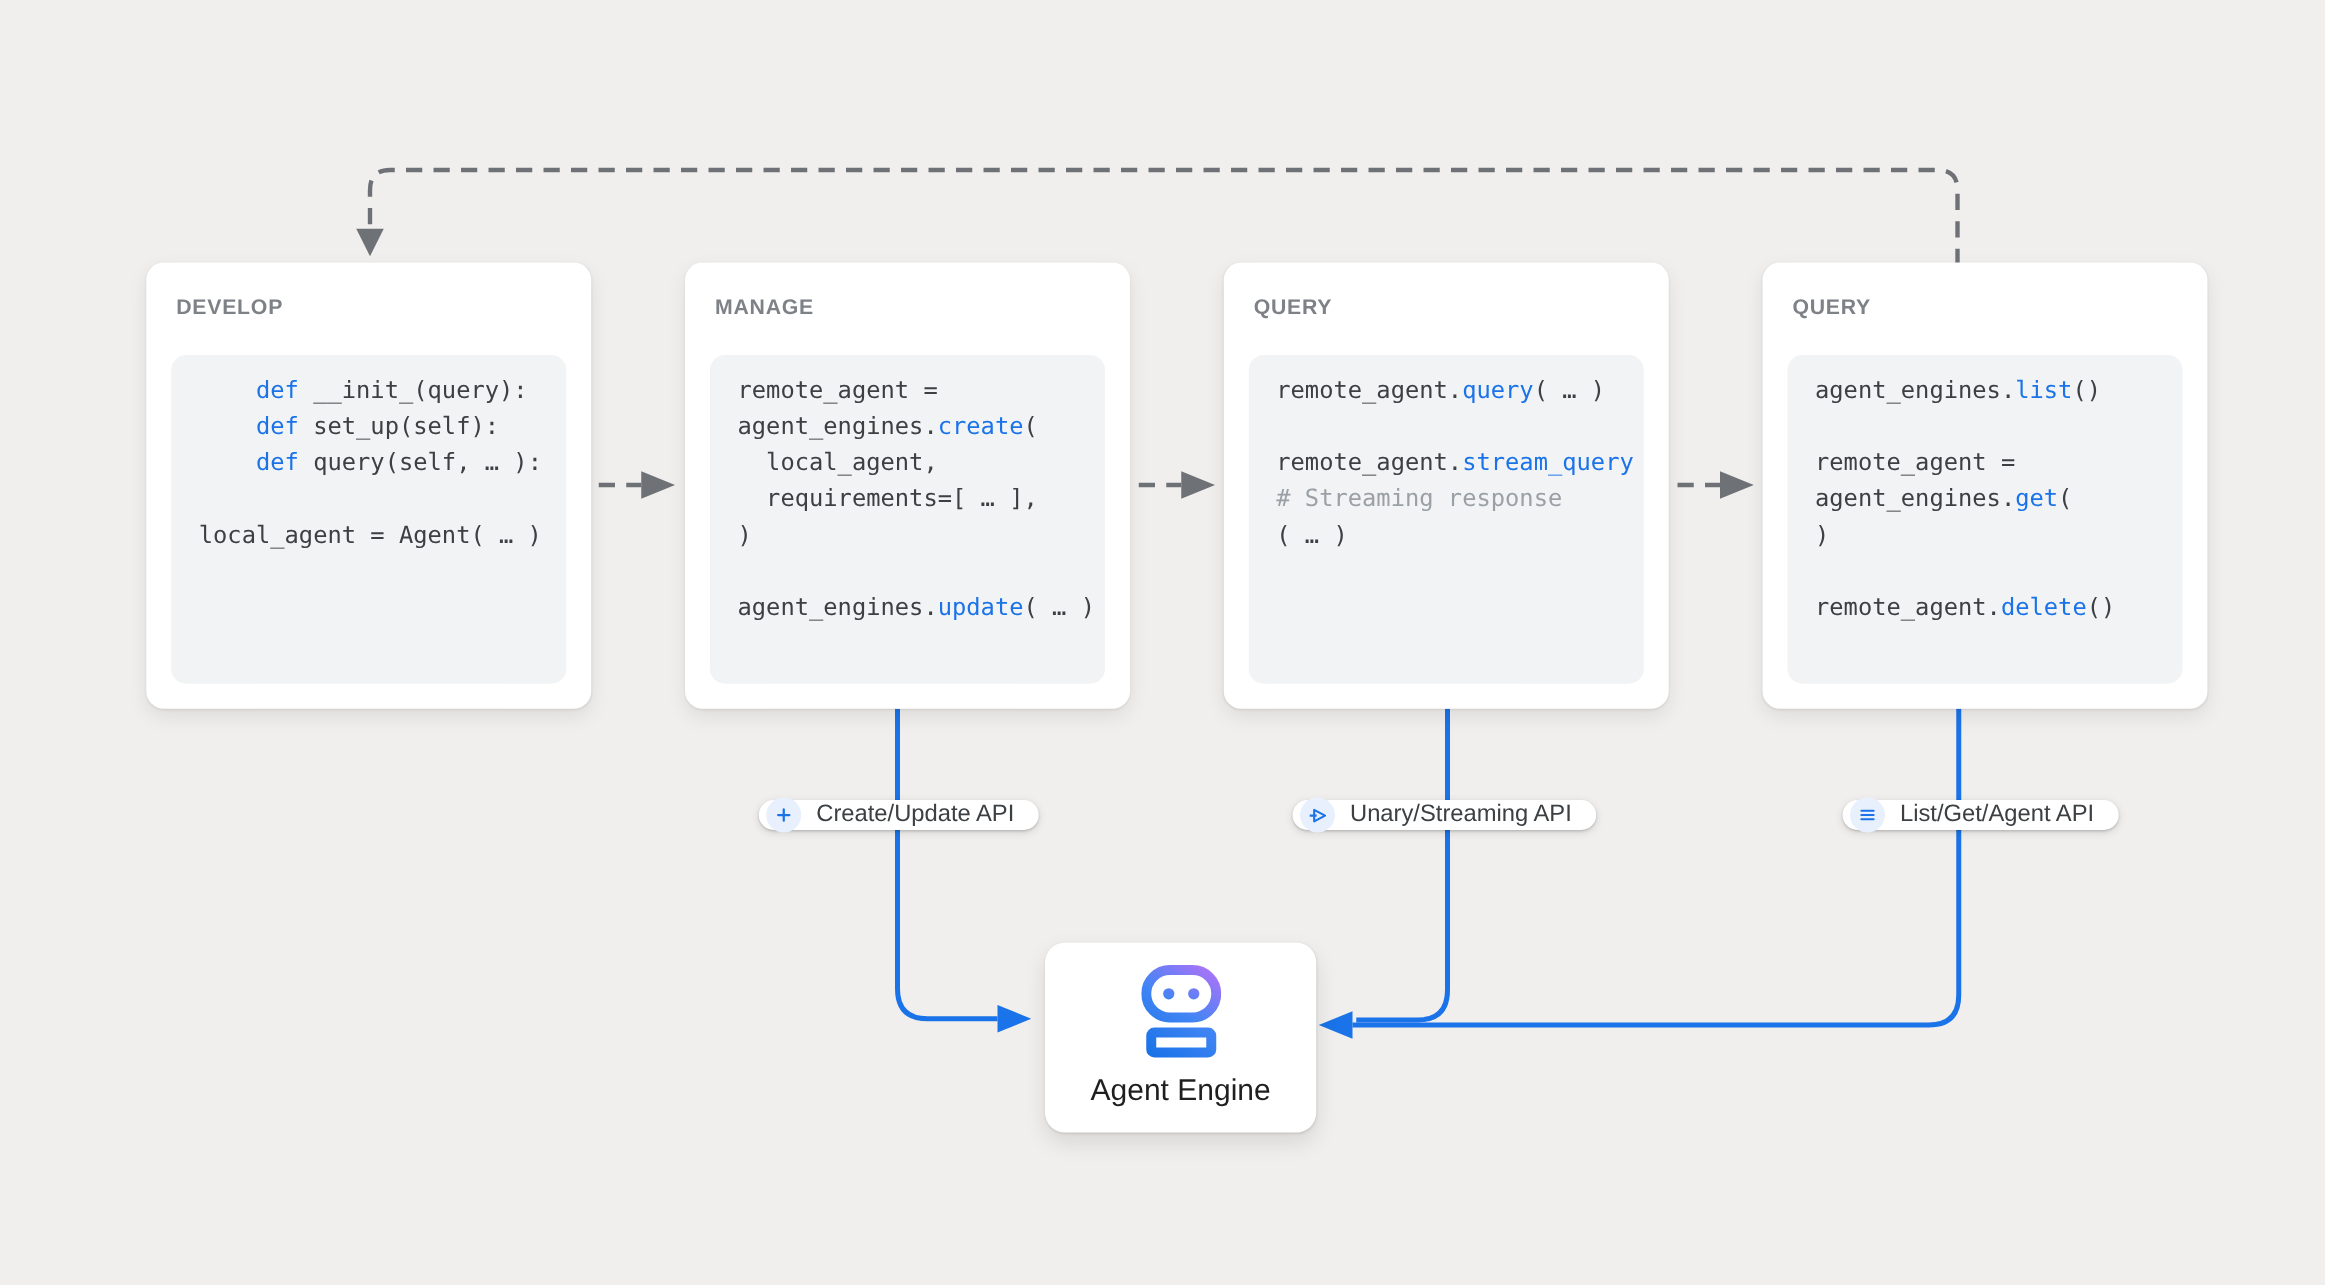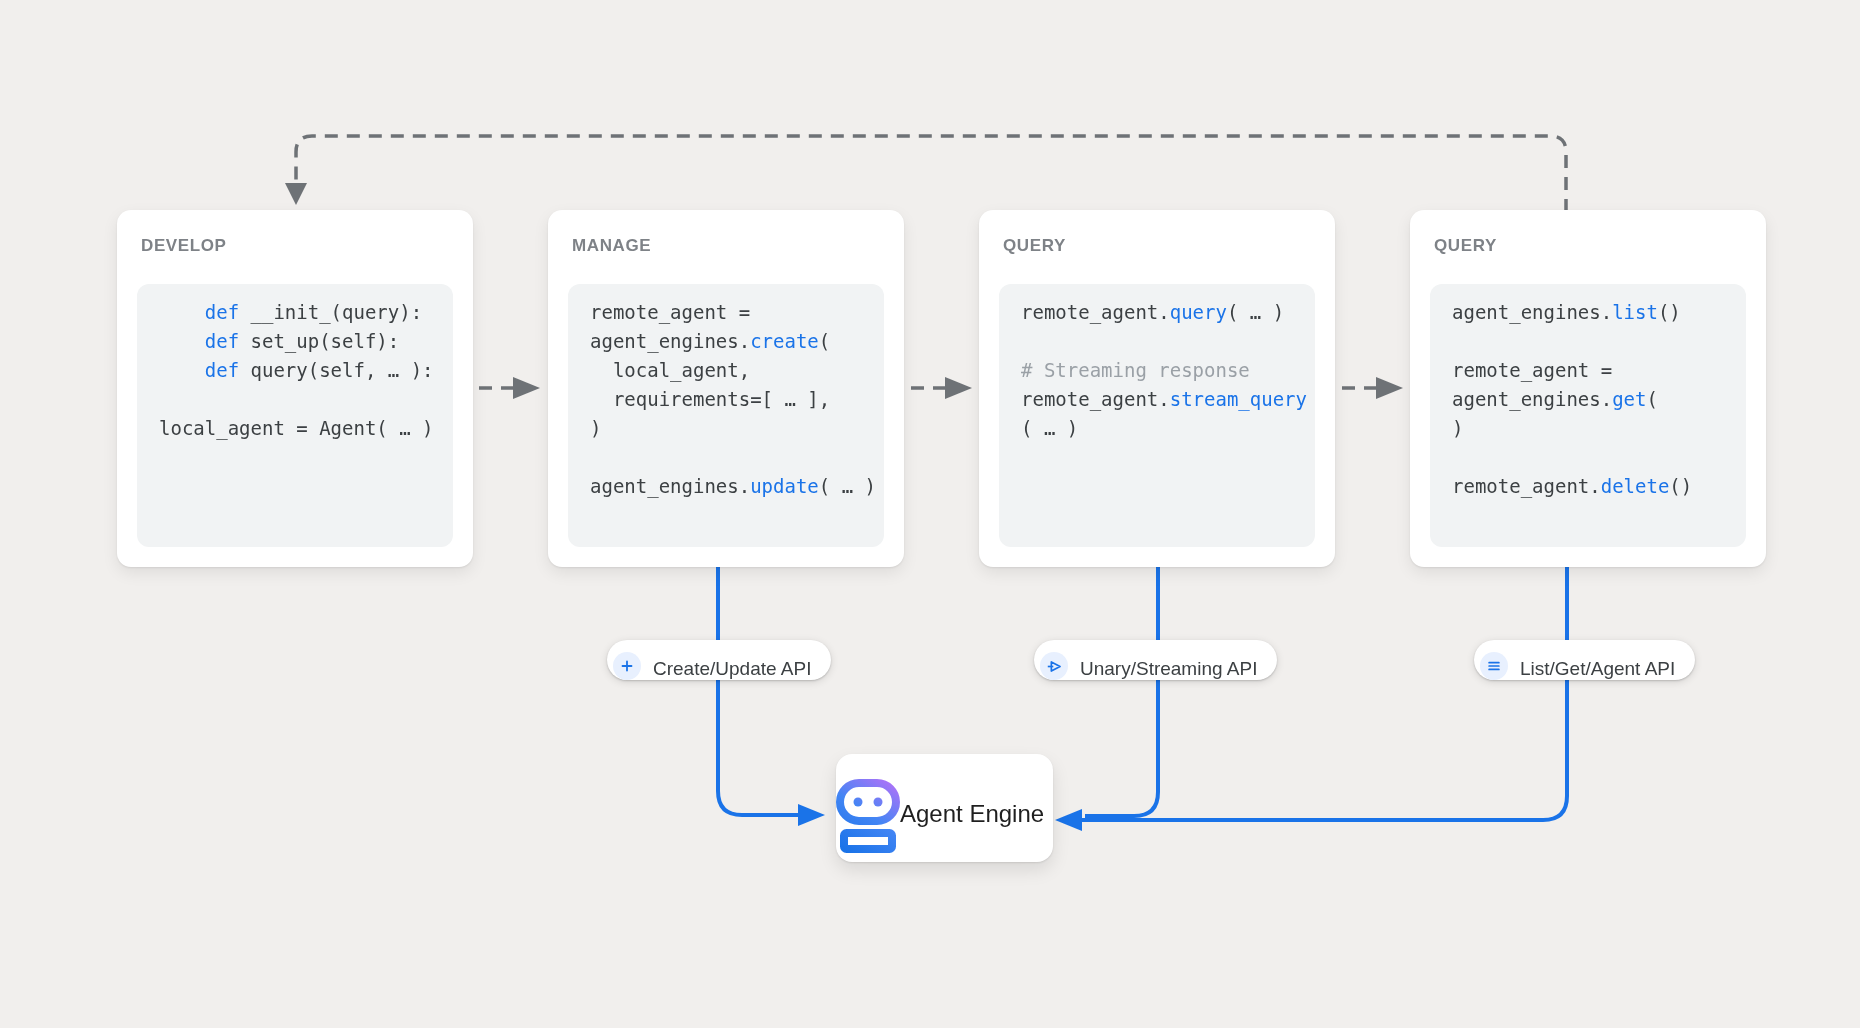--- a/index.html
+++ b/index.html
@@ -34,37 +34,37 @@
   .code-line{
     font-family:"DejaVu Sans Mono",monospace;
     font-size:19px;line-height:29px;white-space:pre;
     color:var(--code-text,#3c4043);
   }
   .tok-k{color:var(--accent-blue,#1a73e8);}
   .tok-c{color:var(--comment-gray,#9aa0a6);}
   .tok-p{color:var(--code-text,#3c4043);}
 
   .pill{
-    position:absolute;top:640px;height:40px;z-index:3;
+    position:absolute;top:640px;height:24px;z-index:3;
     background:#fff;border-radius:20px;
-    display:flex;align-items:flex-end;gap:12px;
+    display:flex;align-items:center;gap:12px;
     padding:0 20px 0 6px;white-space:nowrap;
     box-shadow:0 1px 2px rgba(0,0,0,.18),0 2px 8px rgba(0,0,0,.12);
   }
   .pill-chip{
     width:28px;height:28px;border-radius:50%;
     background:var(--icon-chip-bg,#e8f0fe);
     display:flex;align-items:center;justify-content:center;flex:0 0 auto;
   }
   .pill-label{font-size:19px;font-weight:500;color:var(--label-dark,#3c4043);}
 
   .engine-box{
-    position:absolute;left:836px;top:754px;width:217px;height:108px;z-index:2;
+    position:absolute;left:836px;top:754px;width:217px;height:152px;z-index:2;
     background:#fff;border-radius:16px;
-    display:flex;flex-direction:row;align-items:center;
+    display:flex;flex-direction:column;align-items:center;
     box-shadow:0 1px 2px rgba(0,0,0,.1),0 8px 18px rgba(0,0,0,.1);
   }
   .engine-icon{margin-top:18px;}
   .engine-label{margin-top:11px;font-size:24px;font-weight:500;color:var(--engine-text,#1f1f1f);}
 </style>
 </head>
 <body>
 
 <div class="canvas">
 
@@ -126,22 +126,22 @@
           <div class="code-line"><span class="tok-p">)</span></div>
           <div class="code-line">&nbsp;</div>
           <div class="code-line"><span class="tok-p">agent_engines.</span><span class="tok-k">update</span><span class="tok-p">( … )</span></div>
         </div>
       </div>
       <div class="card" style="left: 979px;">
         <div class="card-title">QUERY</div>
         <div class="code-block">
           <div class="code-line"><span class="tok-p">remote_agent.</span><span class="tok-k">query</span><span class="tok-p">( … )</span></div>
           <div class="code-line">&nbsp;</div>
+          <div class="code-line"><span class="tok-p">remote_agent.</span><span class="tok-k">stream_query</span></div>
           <div class="code-line"><span class="tok-c"># Streaming response</span></div>
-          <div class="code-line"><span class="tok-p">remote_agent.</span><span class="tok-k">stream_query</span></div>
           <div class="code-line"><span class="tok-p">( … )</span></div>
         </div>
       </div>
       <div class="card" style="left: 1410px;">
         <div class="card-title">QUERY</div>
         <div class="code-block">
           <div class="code-line"><span class="tok-p">agent_engines.</span><span class="tok-k">list</span><span class="tok-p">()</span></div>
           <div class="code-line">&nbsp;</div>
           <div class="code-line"><span class="tok-p">remote_agent =</span></div>
           <div class="code-line"><span class="tok-p">agent_engines.</span><span class="tok-k">get</span><span class="tok-p">(</span></div>

